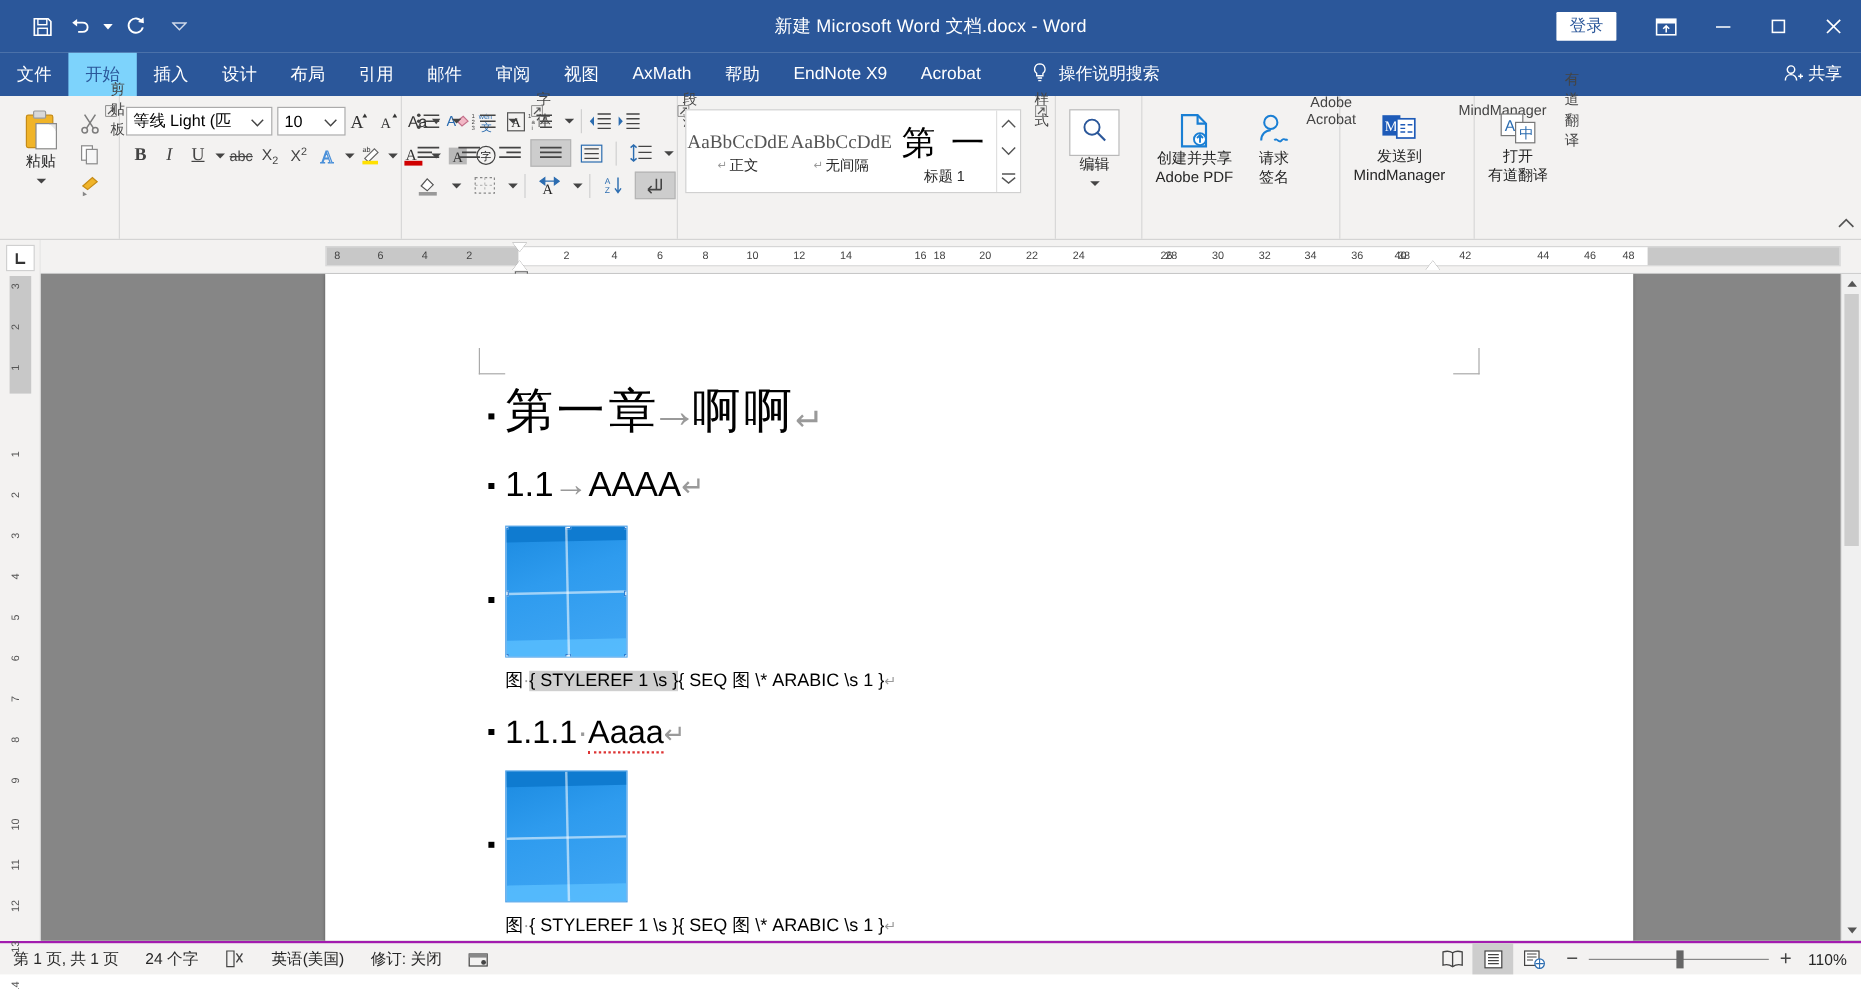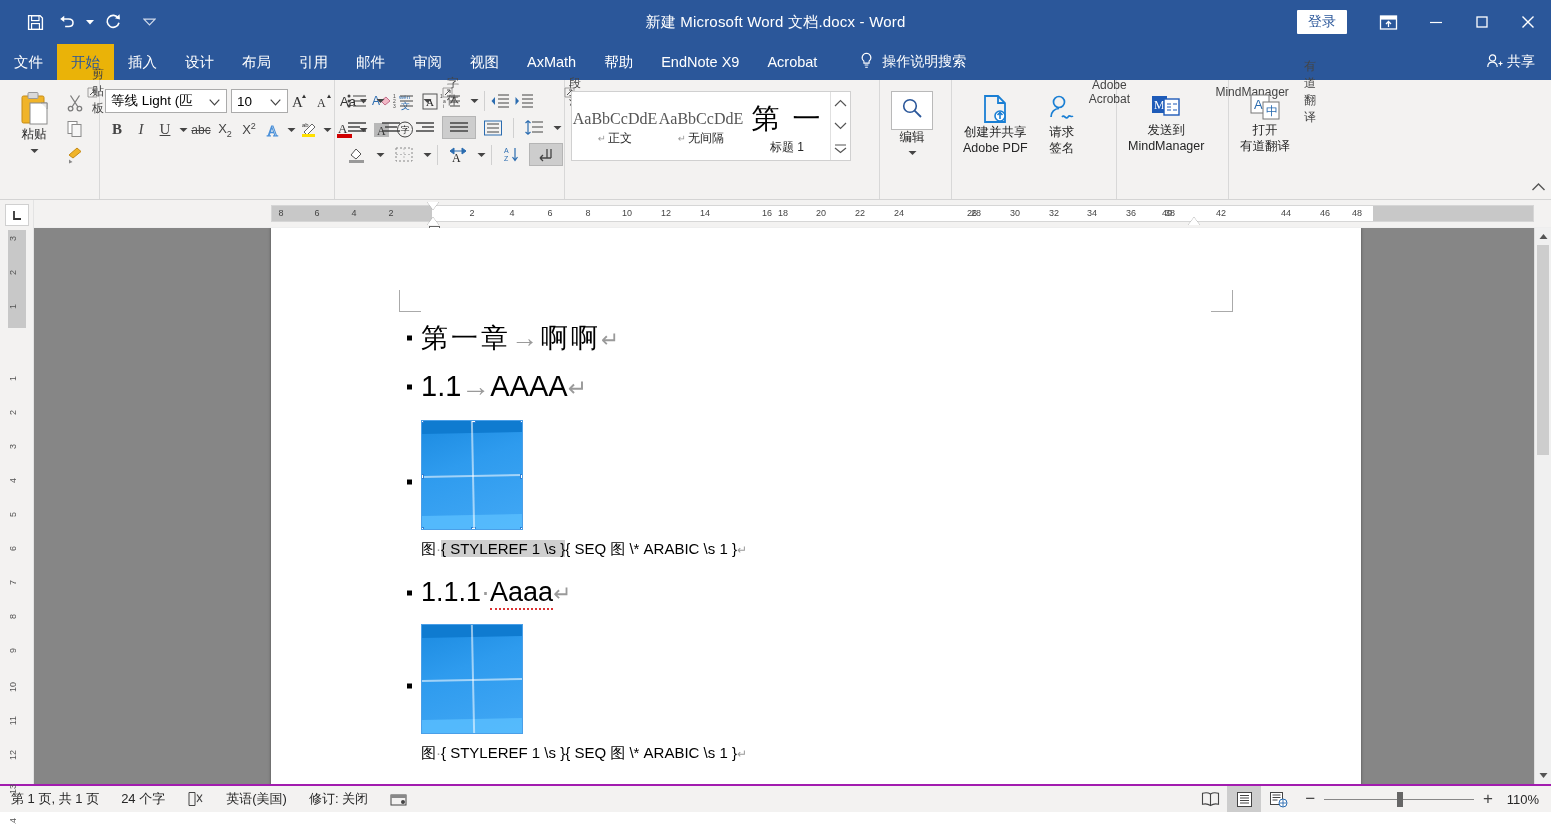--- a/index.html
+++ b/index.html
@@ -41,21 +41,21 @@
 
   
   .tabstrip {
     height: 36px; background: #2b579a; display: flex; align-items: stretch;
     position: relative;
   }
   .tab {
     color: #fff; font-size: 14.5px; display: flex; align-items: center;
     padding: 0 14px; white-space: nowrap;
   }
-  .tab.active { background: #eab308; color: #2b579a; text-align: right; }
+  .tab.active { background: #7dd3fc; color: #2b579a; text-align: right; }
   .tab-spacer { flex: 1; }
   .tell-me {
     display: flex; align-items: center; gap: 8px; color: #fff; font-size: 14px;
     padding: 0 10px; margin-left: 18px;
   }
   .share-btn {
     display: flex; align-items: center; gap: 4px; color: #fff; font-size: 14px;
     padding: 0 16px 0 10px;
   }
 
@@ -182,21 +182,21 @@
     background: #fff; box-shadow: 0 0 3px rgba(0,0,0,.4);
   }
   .corner-mark { position:absolute; border-color:#aaa; border-style:solid; width:22px; height:22px; }
   .doc-content { position:absolute; left: 150px; top: 100px; right: 150px; }
   .para { position: relative; margin-bottom: 2px; white-space: nowrap; }
   .bullet-mark {
     position:absolute; left:-14px; top:50%; transform:translateY(-50%);
     width:5px; height:5px; background:#000;
   }
   .h1 {
-    font-family: Liberation Sans, sans-serif; font-size: 27px;
+    font-family: Liberation Mono, monospace; font-size: 40px;
     letter-spacing: 3px; color:#000; line-height:1.35;
   }
   .h2 { font-family: "Liberation Sans", sans-serif; font-size: 29px; color:#000; line-height:1.3;}
   .h3 { font-family: "Liberation Sans", sans-serif; font-size: 27px; color:#000; line-height:1.3;}
   .pilcrow { color:#9a9a9a; font-size:.8em; }
   .arrow-tab { color:#9a9a9a; }
   .caption { font-size: 15px; color:#000; font-family: "Liberation Sans", sans-serif; white-space:nowrap;}
   .field { font-family: "Liberation Sans", sans-serif; }
   .field.shaded { background:#cfcfcf; }
   .dot { color:#9a9a9a; }
@@ -717,20 +717,29 @@
                 <path d="M1 1 6.5 6.5 12 1" fill="none" stroke="#555" stroke-width="1.2"></path>
               </svg>
             </div>
           <div>
               <svg width="13" height="10" viewBox="0 0 13 10">
                 <path d="M1 1h11M1 4 6.5 8.5 12 4" fill="none" stroke="#555" stroke-width="1.2"></path>
               </svg>
             </div>
         </div>
       </div>
+    </div>
+    <div class="group-label">
+      <span>样式</span>
+      <span class="dlg-launcher">
+        <svg width="11" height="11" viewBox="0 0 11 11">
+            <path d="M1 1h9v9H1z" fill="none" stroke="#888" stroke-width=".8"></path>
+            <path d="M3 8 8 3M8 6V3H5" stroke="#555" stroke-width="1" fill="none"></path>
+          </svg>
+      </span>
     </div>
   </div>
 
   <div class="group g-edit">
     <div class="group-body" style="justify-content:flex-start; padding-top:8px;">
       <div class="big-btn" style="padding-top:0">
         <span style="border:1px solid #b9b9b9;background:#fff;padding:5px 9px;display:block;">
           <svg width="22" height="22" viewBox="0 0 22 22">
               <circle cx="9" cy="9" r="6.3" fill="none" stroke="#2b579a" stroke-width="1.6"></circle>
               <path d="M13.6 13.6 20 20" stroke="#2b579a" stroke-width="1.8"></path>

